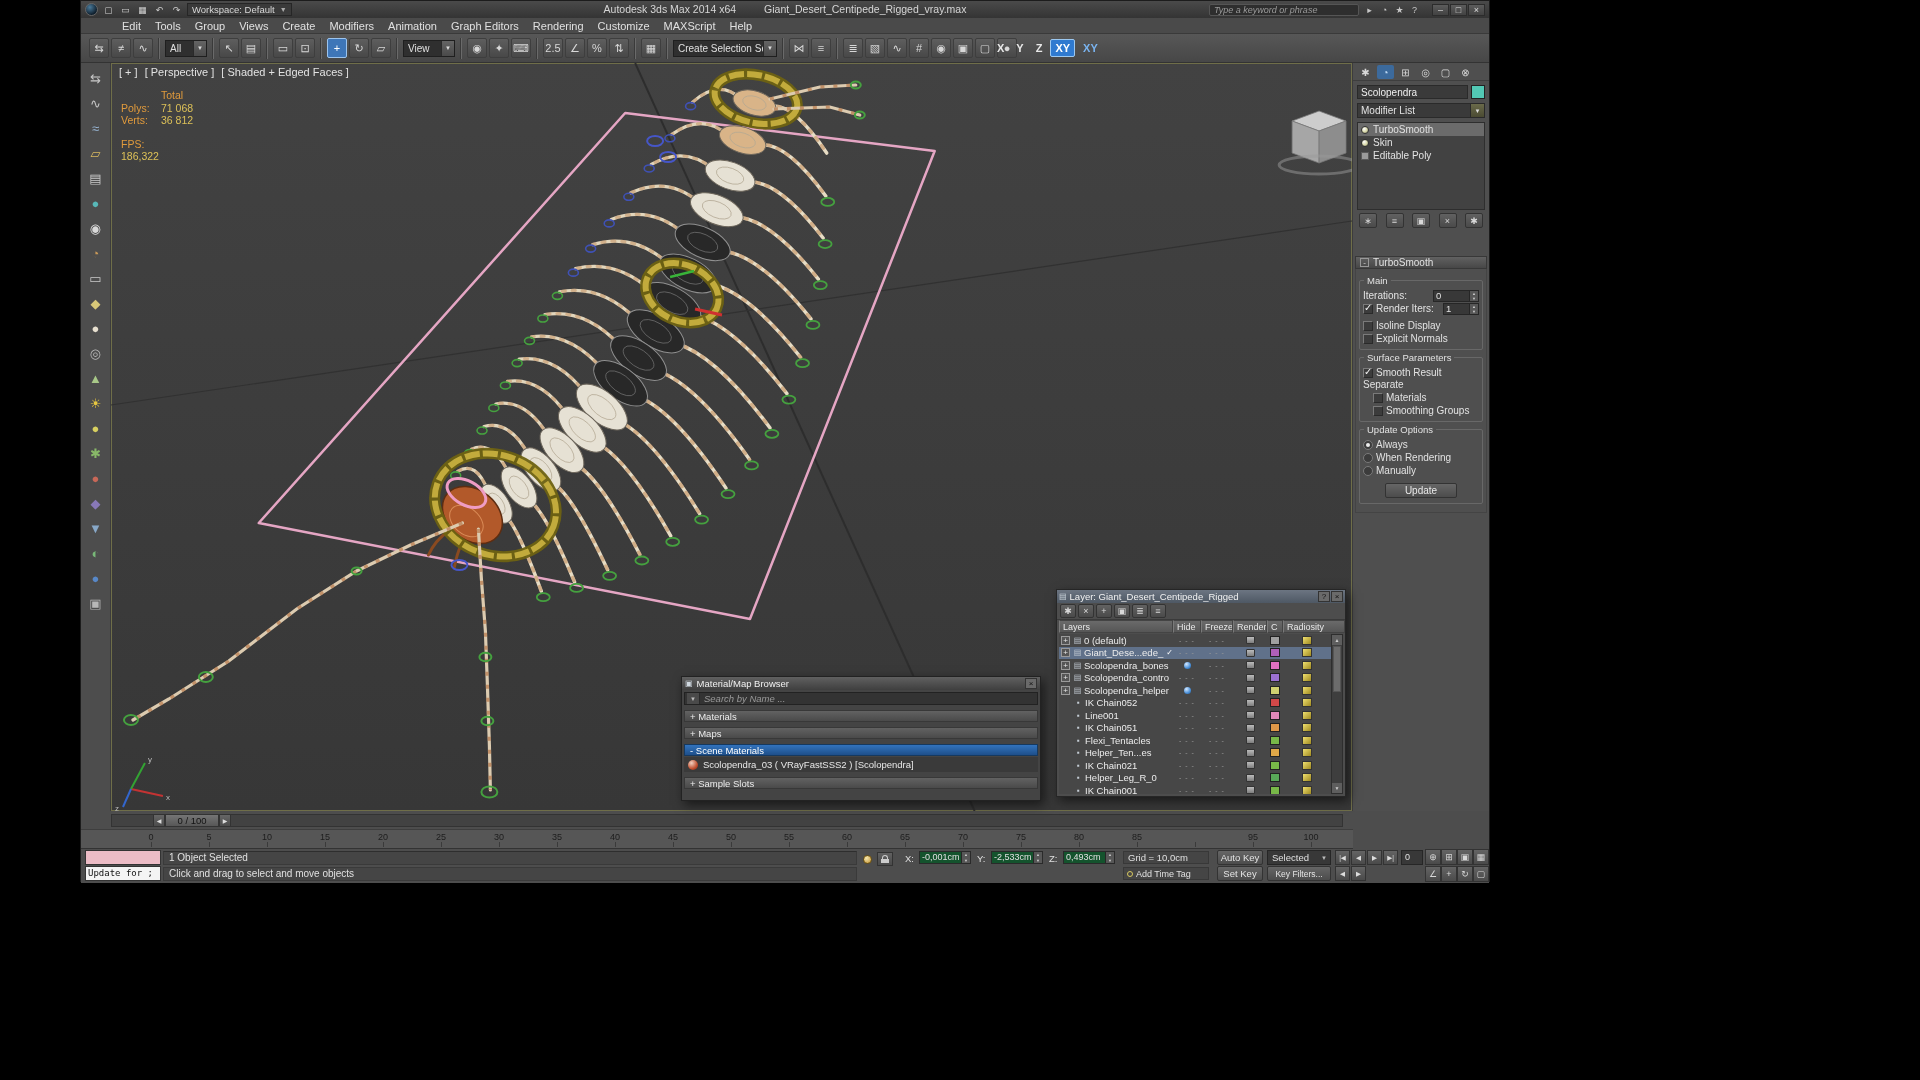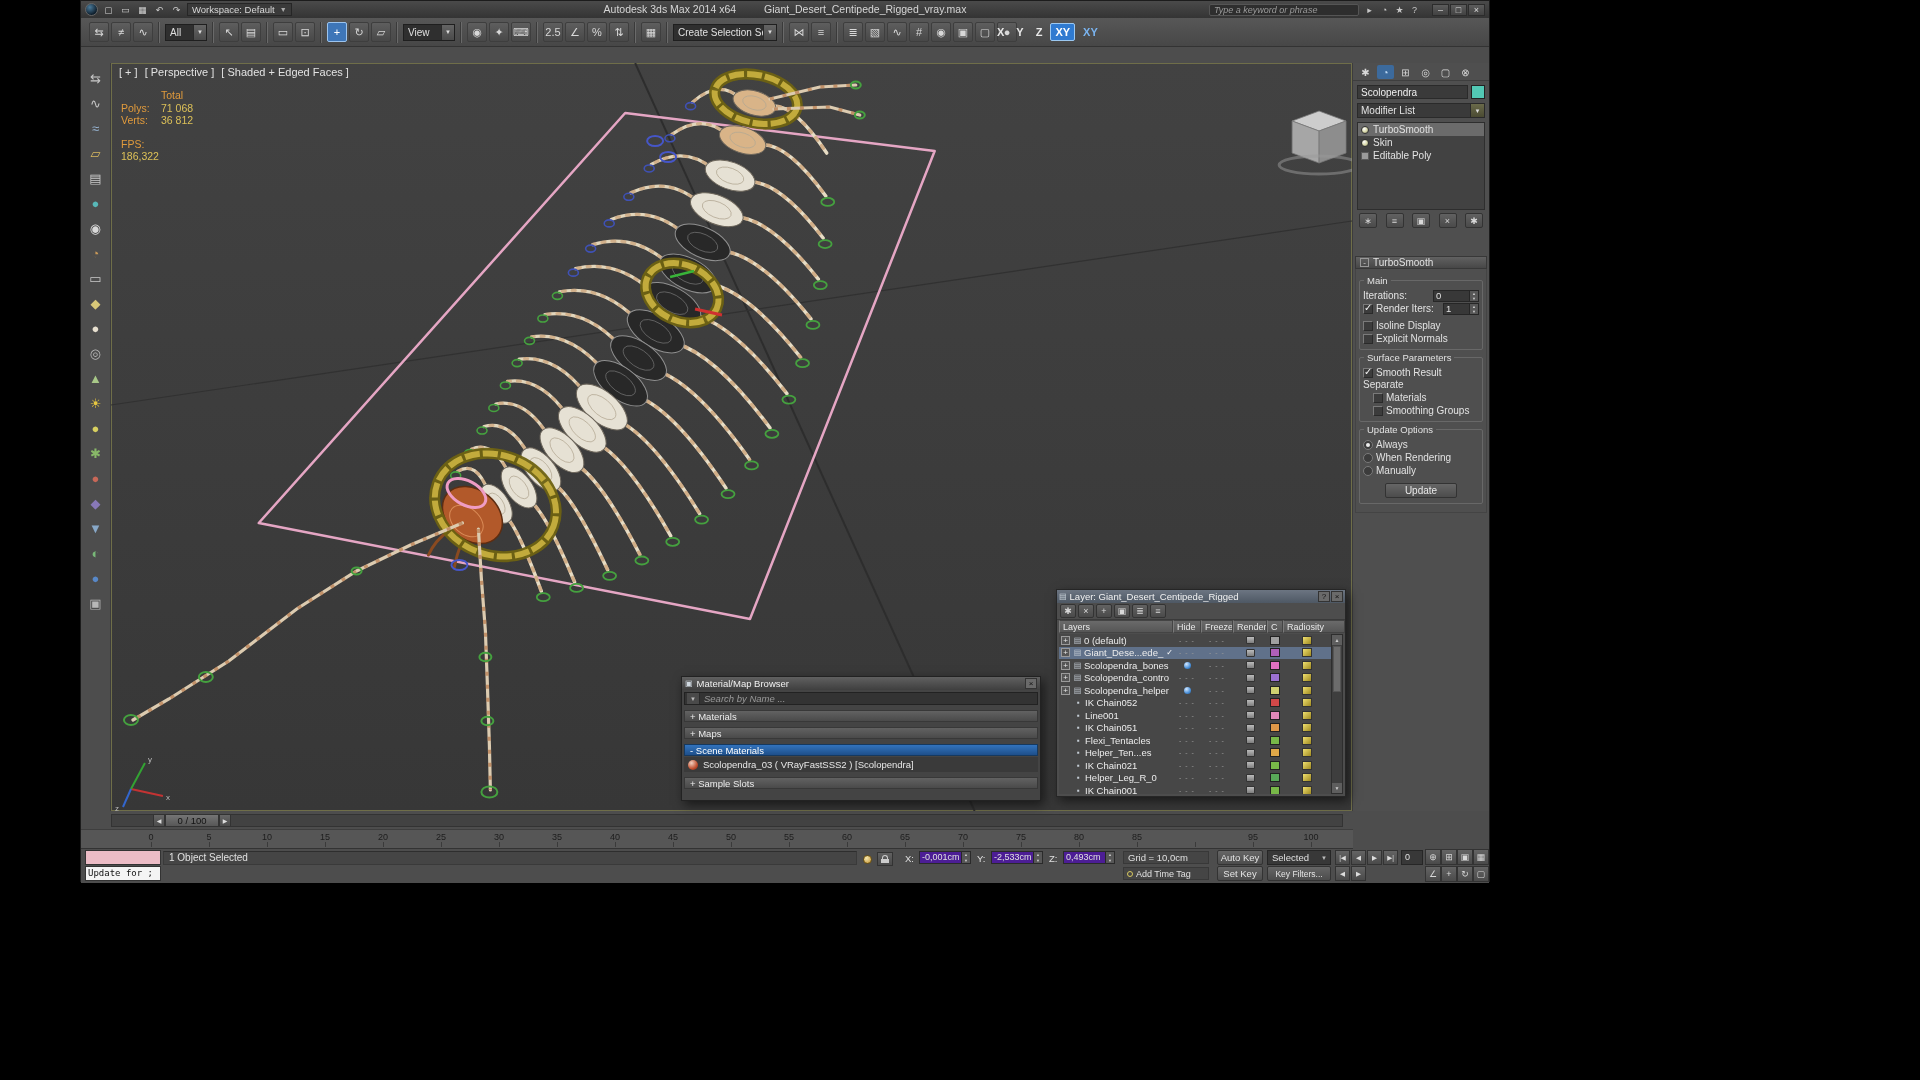--- a/index.html
+++ b/index.html
@@ -167,21 +167,21 @@
                   background: #454545; border: 1px solid #3a3a3a; padding: 0 5px; line-height: 12px; }
   .iso-dot { position: absolute; left: 782px; top: 6px; width: 9px; height: 9px; border-radius: 50%;
              background: radial-gradient(circle at 35% 30%, #f6e8b0, #c09030); border: 1px solid #6a5010; }
   .lock-btn { position: absolute; left: 796px; top: 3px; width: 16px; height: 14px;
               background: linear-gradient(#616161,#4a4a4a); border: 1px solid #333;
               display: flex; flex-direction: column; align-items: center; justify-content: center; }
   .lock-shackle { width: 6px; height: 4px; border: 1.5px solid #ccc; border-bottom: none;
                   border-radius: 3px 3px 0 0; }
   .lock-body { width: 8px; height: 4px; background: #ccc; }
   .coord-label { position: absolute; top: 4px; font-size: 9.5px; }
-  .coord-field { position: absolute; top: 2px; width: 52px; height: 13px; background: #4c1d95;
+  .coord-field { position: absolute; top: 2px; width: 52px; height: 13px; background: #14532d;
                  border: 1px solid #2a2a2a; display: flex; }
   .coord-val { flex: 1; font-size: 9px; line-height: 11px; padding-left: 2px;
                white-space: nowrap; overflow: hidden; }
   .grid-field { position: absolute; left: 1042px; top: 2px; width: 86px; height: 13px;
                 background: #454545; border: 1px solid #383838; font-size: 9.5px;
                 line-height: 11px; padding-left: 4px; }
   .timetag { position: absolute; left: 1042px; top: 18px; width: 86px; height: 13px;
              background: #454545; border: 1px solid #383838; display: flex; align-items: center;
              gap: 3px; font-size: 9px; padding-left: 3px; }
   .keyico { width: 6px; height: 6px; border: 1.5px solid #d8c860; border-radius: 50%; flex: none; }
@@ -306,20 +306,34 @@
           <div class="ic-icon">?</div>
         </div>
       <div class="wincontrols">
           <div class="wc-btn">–</div>
           <div class="wc-btn">□</div>
           <div class="wc-btn">×</div>
         </div>
     </div>
   </div>
 
+  <div class="menubar">
+      <div class="menu-item">Edit</div>
+      <div class="menu-item">Tools</div>
+      <div class="menu-item">Group</div>
+      <div class="menu-item">Views</div>
+      <div class="menu-item">Create</div>
+      <div class="menu-item">Modifiers</div>
+      <div class="menu-item">Animation</div>
+      <div class="menu-item">Graph Editors</div>
+      <div class="menu-item">Rendering</div>
+      <div class="menu-item">Customize</div>
+      <div class="menu-item">MAXScript</div>
+      <div class="menu-item">Help</div>
+    </div>
 
   <div class="toolbar">
     <div style="display:flex;align-items:center;gap:2px">
         <div class="tb-icon">⇆</div>
         <div class="tb-icon">≠</div>
         <div class="tb-icon">∿</div>
         <div class="tb-sep"></div>
         <div class="tb-dd" style="width: 42px;">
           <span class="tb-dd-val">All</span>
           <div class="tb-dd-arrow">▼</div>
@@ -774,20 +788,21 @@
         <div class="tickline" style="left: 1142px;"></div>
         <div class="tick" style="left: 1200px;">100</div>
         <div class="tickline" style="left: 1200px;"></div>
       </div>
   </div>
 
   <div class="statusbar">
     <div class="listener-pink"></div>
     <div class="listener-white">Update for ;</div>
     <div class="sel-field">1 Object Selected</div>
+    <div class="prompt-field">Click and drag to select and move objects</div>
     <div class="iso-dot"></div>
     <div class="lock-btn">
       <div class="lock-shackle"></div>
         <div class="lock-body"></div>
     </div>
 
     <span class="coord-label" style="left:824px">X:</span>
     <div class="coord-field" style="left:838px">
       <span class="coord-val">-0,001cm</span>
       <div class="spinners">

